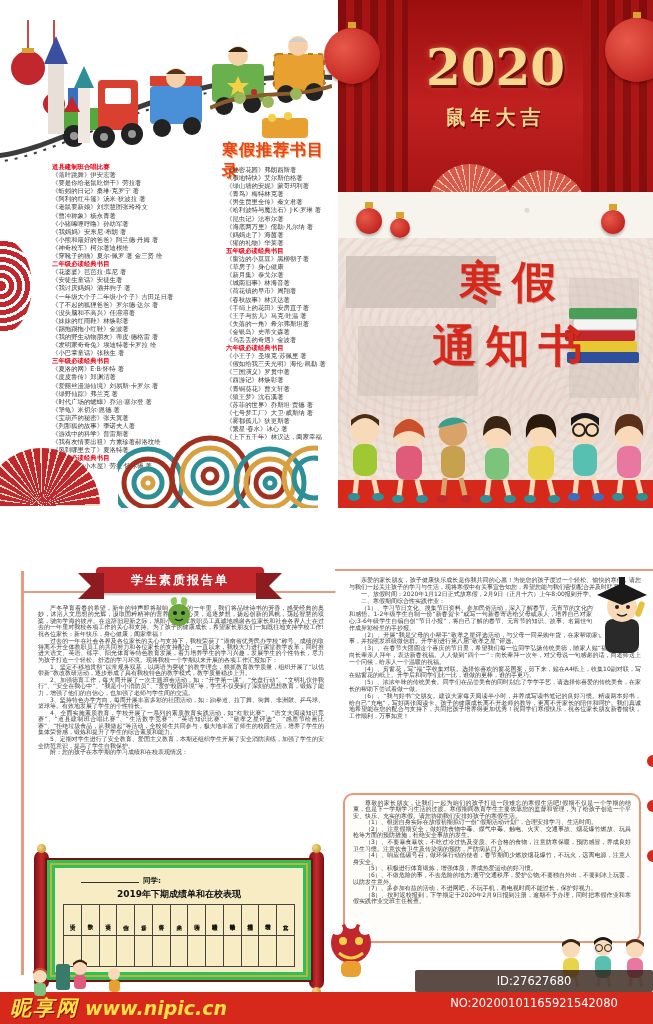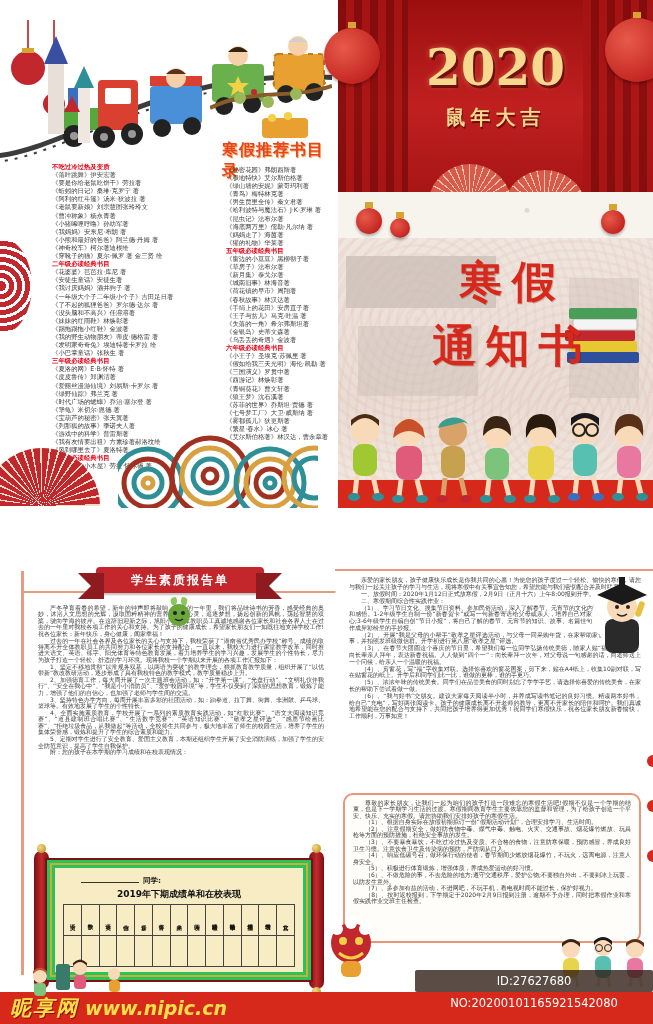--- a/index.html
+++ b/index.html
@@ -183,21 +183,21 @@
         <circle cx="58" cy="24" r="6" fill="#9ab85a"></circle>
       <circle cx="86" cy="16" r="6" fill="#9ab85a"></circle>
         <circle cx="44" cy="14" r="3" fill="#c1272d"></circle>
       <rect x="52" y="40" width="46" height="20" rx="4" fill="#e8a030"></rect>
       <circle cx="62" cy="40" r="4" fill="#f2d048"></circle>
         <circle cx="78" cy="38" r="4" fill="#f2d048"></circle>
     </svg>
     <div class="p1-title">寒假推荐书目录</div>
     <div class="ornament"></div>
     <div class="bookcol col-left">
-        <div class="bl-head">不吃过冷过热及变质</div>
+        <div class="bl-head">道县建制班合唱比赛</div>
         <div class="bl-item">《落叶跳舞》伊安宏著</div>
         <div class="bl-item">《要是你给老鼠吃饼干》劳拉著</div>
         <div class="bl-item">《蚯蚓的日记》桑琳·克罗宁 著</div>
         <div class="bl-item">《阿利的红斗篷》汤米·狄波拉 著</div>
         <div class="bl-item">《老鼠要新娘》刘宗慧图张玲玲文</div>
         <div class="bl-item">《曹冲称象》杨永青著</div>
         <div class="bl-item">《小猪唏哩呼噜》孙幼军著</div>
         <div class="bl-item">《我妈妈》安东尼·布朗 著</div>
         <div class="bl-item">《小熊和最好的爸爸》阿兰德·丹姆 著</div>
         <div class="bl-item">《神奇校车》柯尔著迪根绘</div>
@@ -235,42 +235,42 @@
         <div class="bl-item">《绿山墙的安妮》蒙哥玛利著</div>
         <div class="bl-item">《青鸟》梅特林克著</div>
         <div class="bl-item">《男生贾里全传》秦文君著</div>
         <div class="bl-item">《哈利波特与魔法石》J·K·罗琳 著</div>
         <div class="bl-item">《昆虫记》法布尔著</div>
         <div class="bl-item">《海底两万里》儒勒·凡尔纳 著</div>
         <div class="bl-item">《妈妈走了》海茵著</div>
         <div class="bl-item">《獾的礼物》华莱著</div>
         <div class="bl-head">五年级必读经典书目</div>
         <div class="bl-item">《窗边的小豆豆》黑柳彻子著</div>
-        <div class="bl-item">《草房子》法布尔著</div>
+        <div class="bl-item">《草房子》身心健康</div>
         <div class="bl-item">《新月集》泰戈尔著</div>
         <div class="bl-item">《城南旧事》林海音著</div>
         <div class="bl-item">《荷花镇的早市》周翔著</div>
         <div class="bl-item">《春秋故事》林汉达著</div>
         <div class="bl-item">《手绢上的花田》安房直子著</div>
         <div class="bl-item">《王子与贫儿》马克·吐温 著</div>
         <div class="bl-item">《失落的一角》希尔弗斯坦著</div>
         <div class="bl-item">《金银岛》史蒂文森著</div>
         <div class="bl-item">《乌丢丢的奇遇》金波著</div>
         <div class="bl-head">六年级必读经典书目</div>
         <div class="bl-item">《小王子》圣埃克·苏佩里 著</div>
         <div class="bl-item">《假如给我三天光明》海伦·凯勒 著</div>
         <div class="bl-item">《三国演义》罗贯中著</div>
         <div class="bl-item">《西游记》林焕彰著</div>
         <div class="bl-item">《青铜葵花》曹文轩著</div>
         <div class="bl-item">《狼王梦》沈石溪著</div>
         <div class="bl-item">《苏菲的世界》乔斯坦·贾德 著</div>
         <div class="bl-item">《七号梦工厂》大卫·威斯纳 著</div>
         <div class="bl-item">《雾都孤儿》狄更斯著</div>
         <div class="bl-item">《繁星·春水》冰心 著</div>
-        <div class="bl-item">《艾尔斯伯格著》林汉达，曹余章著</div>
+        <div class="bl-item">《上下五千年》林汉达，阖家幸福</div>
       </div>
     <div class="fan1"></div>
     <svg style="position:absolute;left:118px;top:428px;" width="200" height="80" viewBox="0 0 200 80">
       <g stroke-width="5" fill="none">
         <circle cx="30" cy="55" r="34" stroke="#2e8f96"></circle>
           <circle cx="30" cy="55" r="24" stroke="#a03020"></circle>
         <circle cx="30" cy="55" r="14" stroke="#2e8f96"></circle>
           <circle cx="30" cy="55" r="5" stroke="#d8a040"></circle>
         <circle cx="92" cy="48" r="38" stroke="#a03020"></circle>
           <circle cx="92" cy="48" r="28" stroke="#d8a040"></circle>

